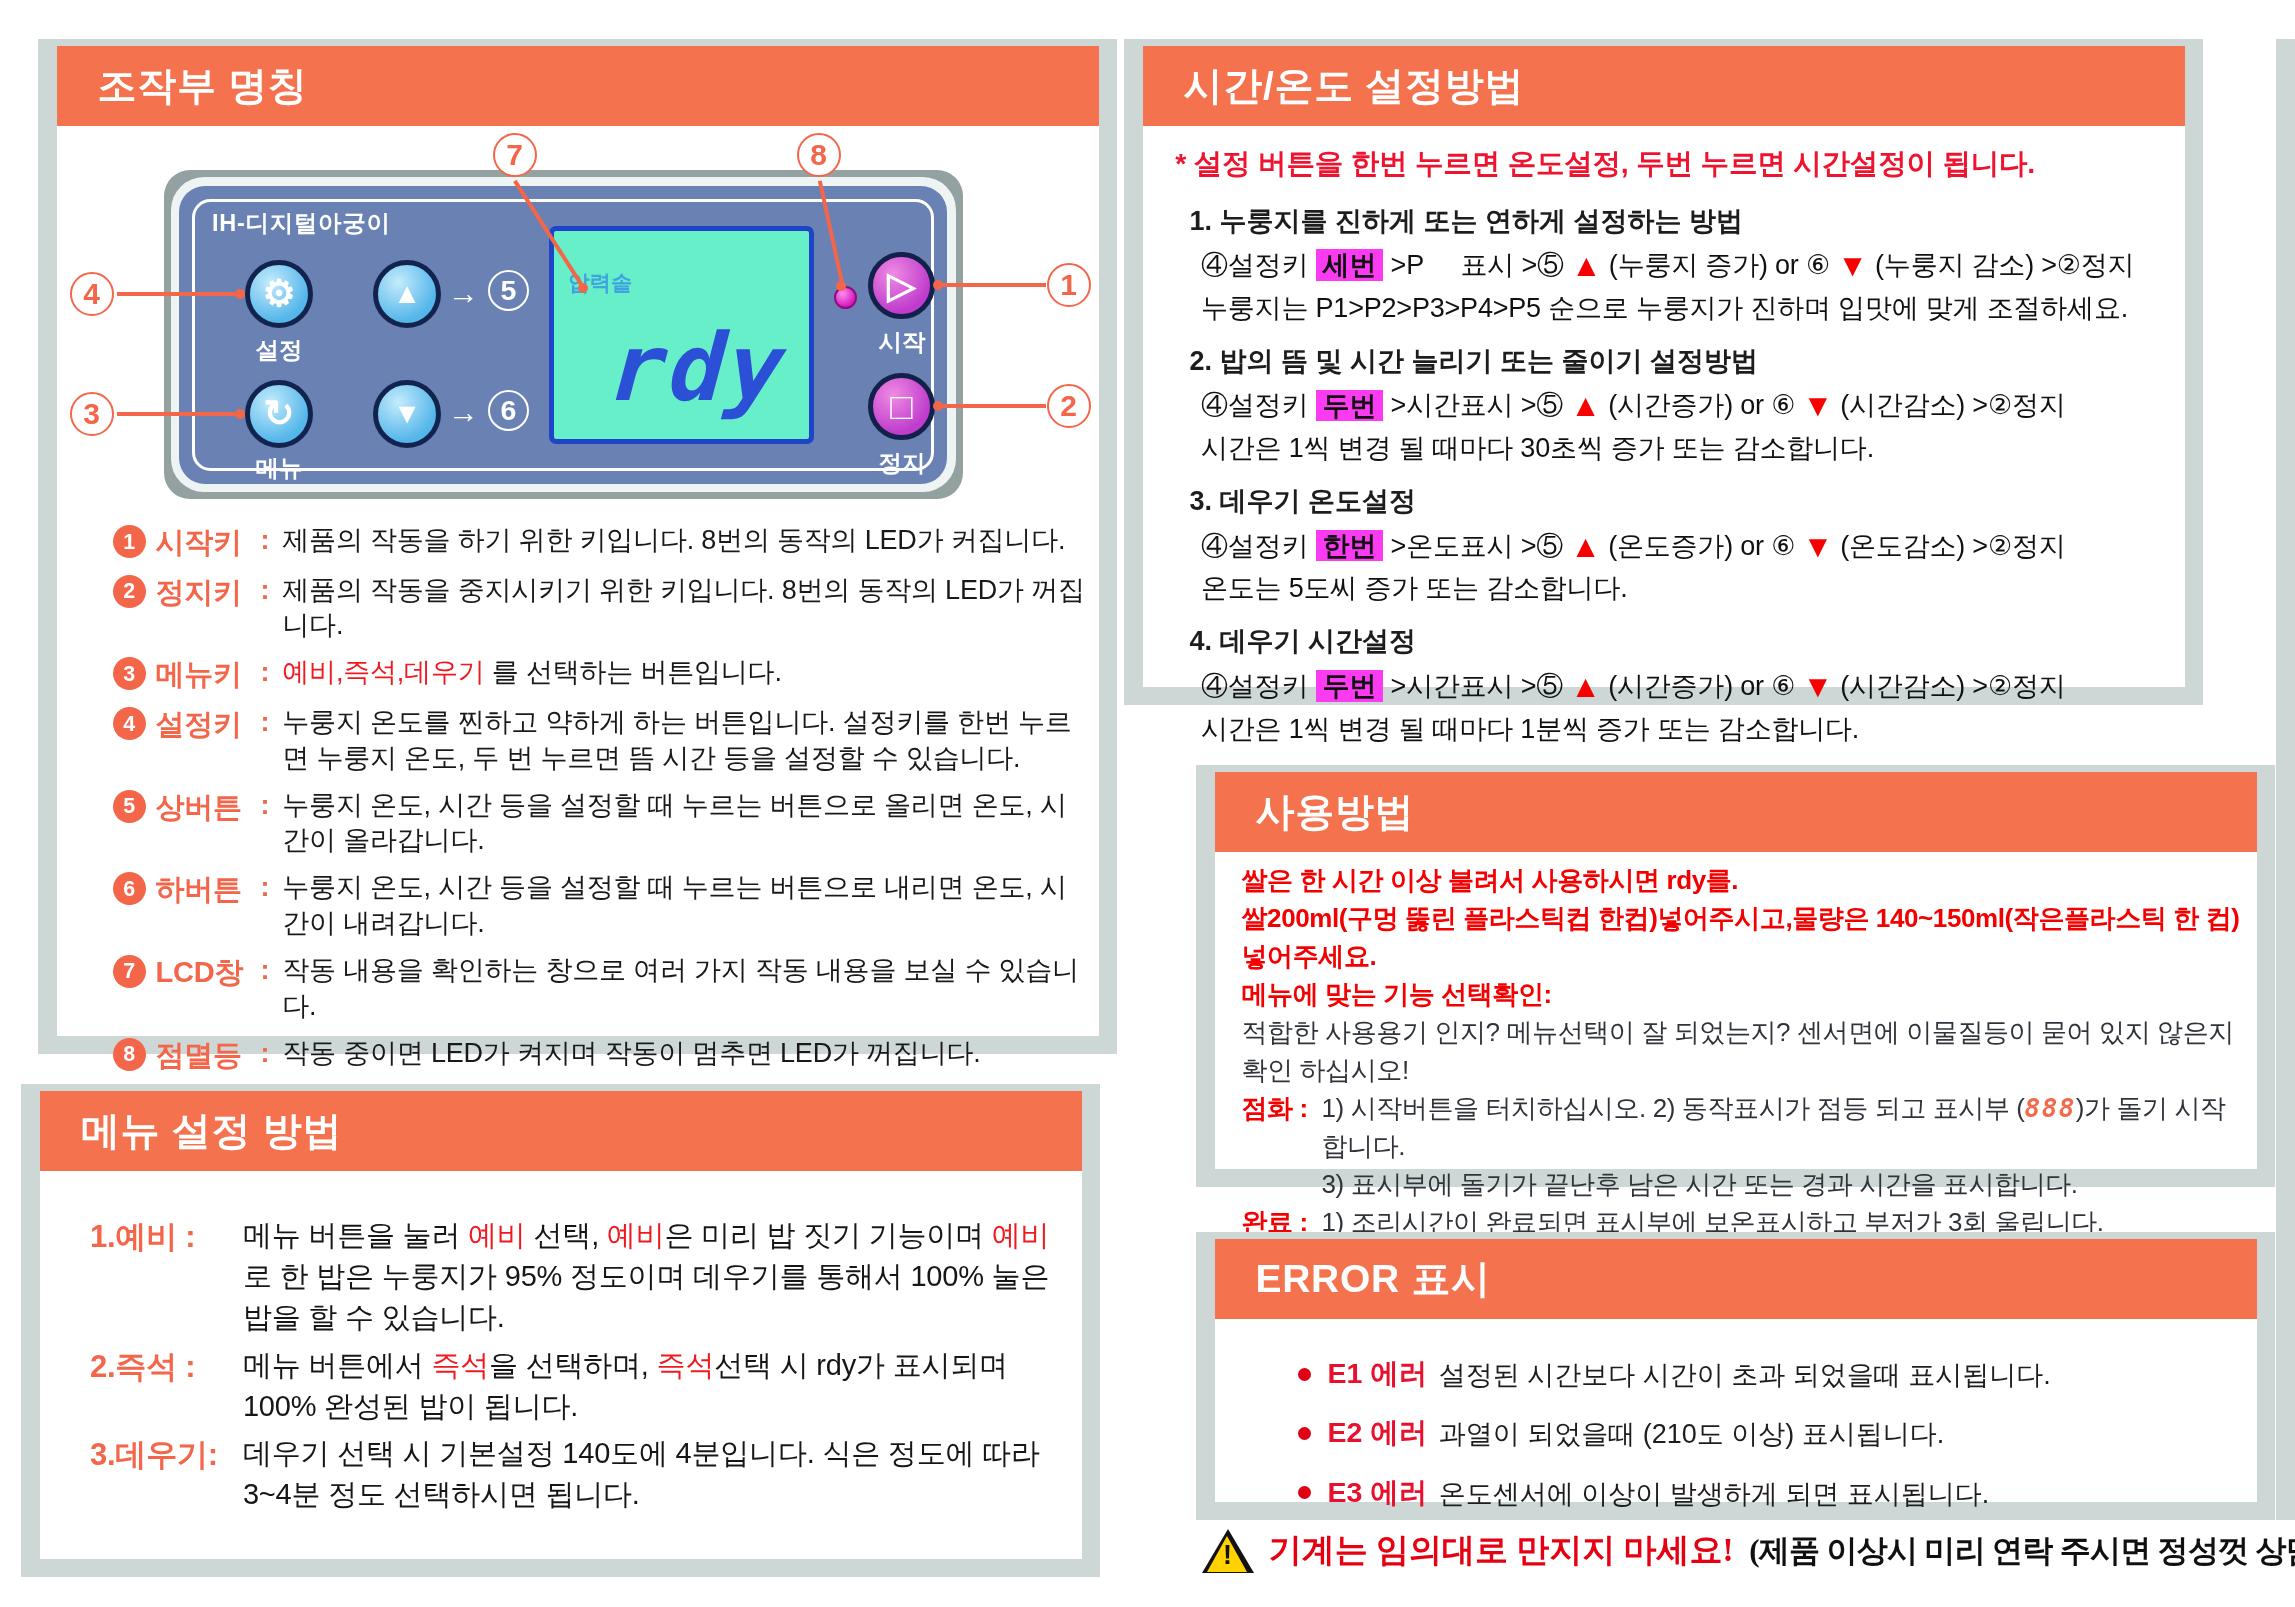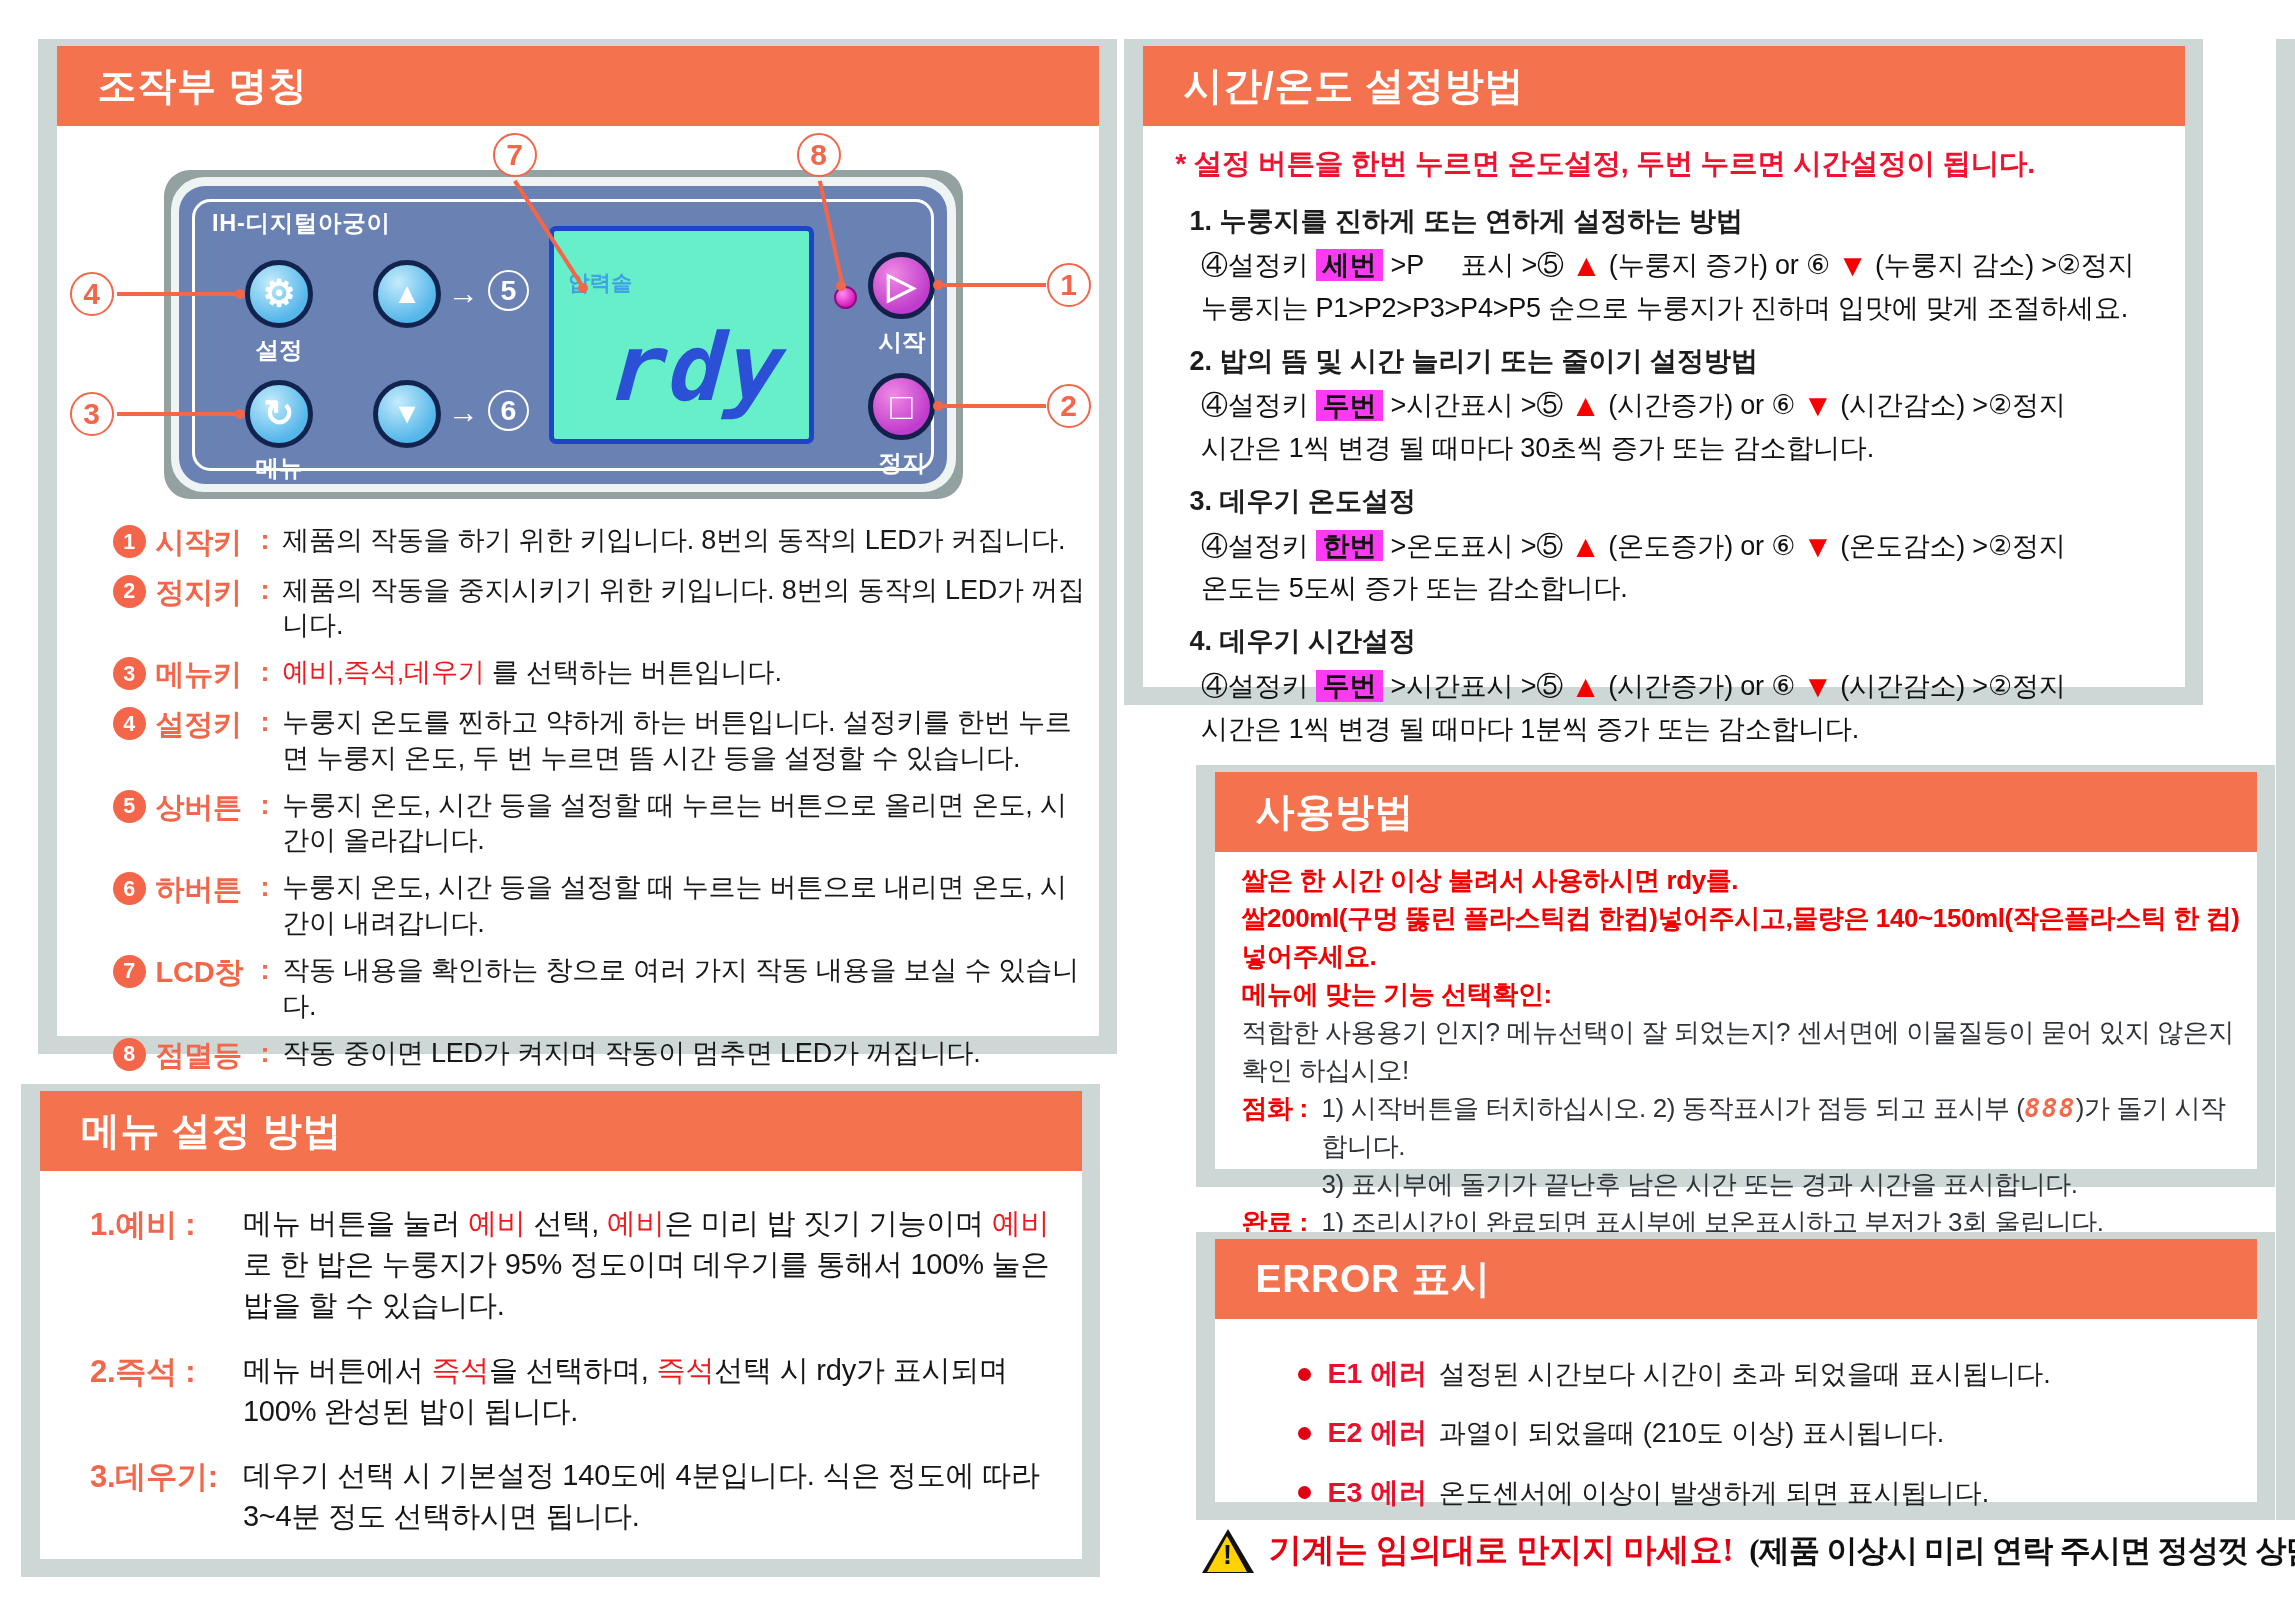--- a/index.html
+++ b/index.html
@@ -40,21 +40,21 @@
 .cdot{position:absolute;width:10px;height:10px;border-radius:50%;background:#f3664a;z-index:2}
 
 .klist{position:absolute;left:56px;top:397px;width:975px;display:flex;flex-direction:column;gap:11.4px}
 .ki{display:flex;align-items:flex-start;font-size:27px;line-height:1.32;color:#191919;letter-spacing:-0.2px}
 .ki .badge{flex:0 0 33px;height:33px;border-radius:50%;background:#f3664a;color:#fff;display:flex;align-items:center;justify-content:center;font-size:21.4px;font-weight:bold;margin-right:10px;margin-top:2.1px}
 .ki .lbl{flex:0 0 105px;color:#f3664a;font-weight:bold;font-size:29px}
 .ki .col{color:#f3664a;font-weight:bold;margin-right:13px}
 .ki .txt{flex:1}
 .red{color:#ee1a20}
 
-#p2 .bd{padding:32px 26px 0 50px;display:flex;flex-direction:column;gap:23px}
+#p2 .bd{padding:44px 26px 0 50px;display:flex;flex-direction:column;gap:6px}
 .mi{display:flex;font-size:29px;line-height:1.42;letter-spacing:-0.2px}
 .mi .no{flex:0 0 153px;color:#f3664a;font-weight:bold;font-size:31px}
 .mi .mtxt{flex:1;color:#161616}
 
 #pa .bd{padding:18.5px 17px 0 18.5px}
 .note{color:#ee1430;font-size:28.5px;font-weight:bold;margin:0 0 20px 14.2px;letter-spacing:-0.2px}
 .sh{font-size:27px;font-weight:bold;color:#1d1d1d;margin:0 0 8.5px 28.5px}
 .sline{font-size:27px;color:#111;margin:0 0 5.7px 40px;letter-spacing:-0.2px}
 .hl{background:#fb3bf2;padding:0.7px 7.1px;font-weight:bold;color:#111}
 .tri-up,.tri-down{color:#f60000;font-size:31px;vertical-align:-2.1px}
@@ -64,21 +64,21 @@
 .ub{font-size:26px;line-height:1.46;letter-spacing:-0.4px}
 .ured{color:#f30000;font-weight:bold}
 .ublack{color:#30343a}
 .urow{display:flex;font-size:26px;line-height:1.46;letter-spacing:-0.4px}
 .urow .ulbl{color:#f30000;font-weight:bold;flex:0 0 80px}
 .urow .ubody{flex:1;color:#30343a}
 .usub{padding-left:80px;color:#30343a}
 .seg{font-family:"DejaVu Sans Mono",monospace;color:#f4694b;font-style:italic;font-weight:bold;letter-spacing:1.4px}
 
 #pc .bd{padding:36px 21.4px 0 83px;display:flex;flex-direction:column;gap:21.4px}
-.erow{display:flex;align-items:center;font-size:27px}
+.erow{display:flex;align-items:flex-end;font-size:27px}
 .edot{flex:0 0 13px;height:13px;border-radius:50%;background:#e00014;margin-right:17px;align-self:center}
 .ecode{color:#e8102c;font-weight:bold;margin-right:11.4px;font-size:28.5px}
 .etext{color:#1d1d1d}
 
 .warn{position:absolute;left:1202px;top:1528px;display:flex;align-items:center;gap:15.7px;font-family:"Liberation Serif",serif;white-space:nowrap}
 .wtri{position:relative;width:51px;height:44px;flex:0 0 51px}
 .wtri .t-outer{position:absolute;left:0;top:0;border-left:26px solid transparent;border-right:26px solid transparent;border-bottom:44px solid #111}
 .wtri .t-inner{position:absolute;left:5px;top:7.1px;border-left:20.6px solid transparent;border-right:20.6px solid transparent;border-bottom:36px solid #ffd200}
 .wtri .bang{position:absolute;left:0;width:51px;text-align:center;top:11.4px;color:#111;font-size:27px;font-weight:bold;font-family:"Liberation Sans",sans-serif}
 .wred{color:#e60012;font-size:33px;font-weight:bold}

